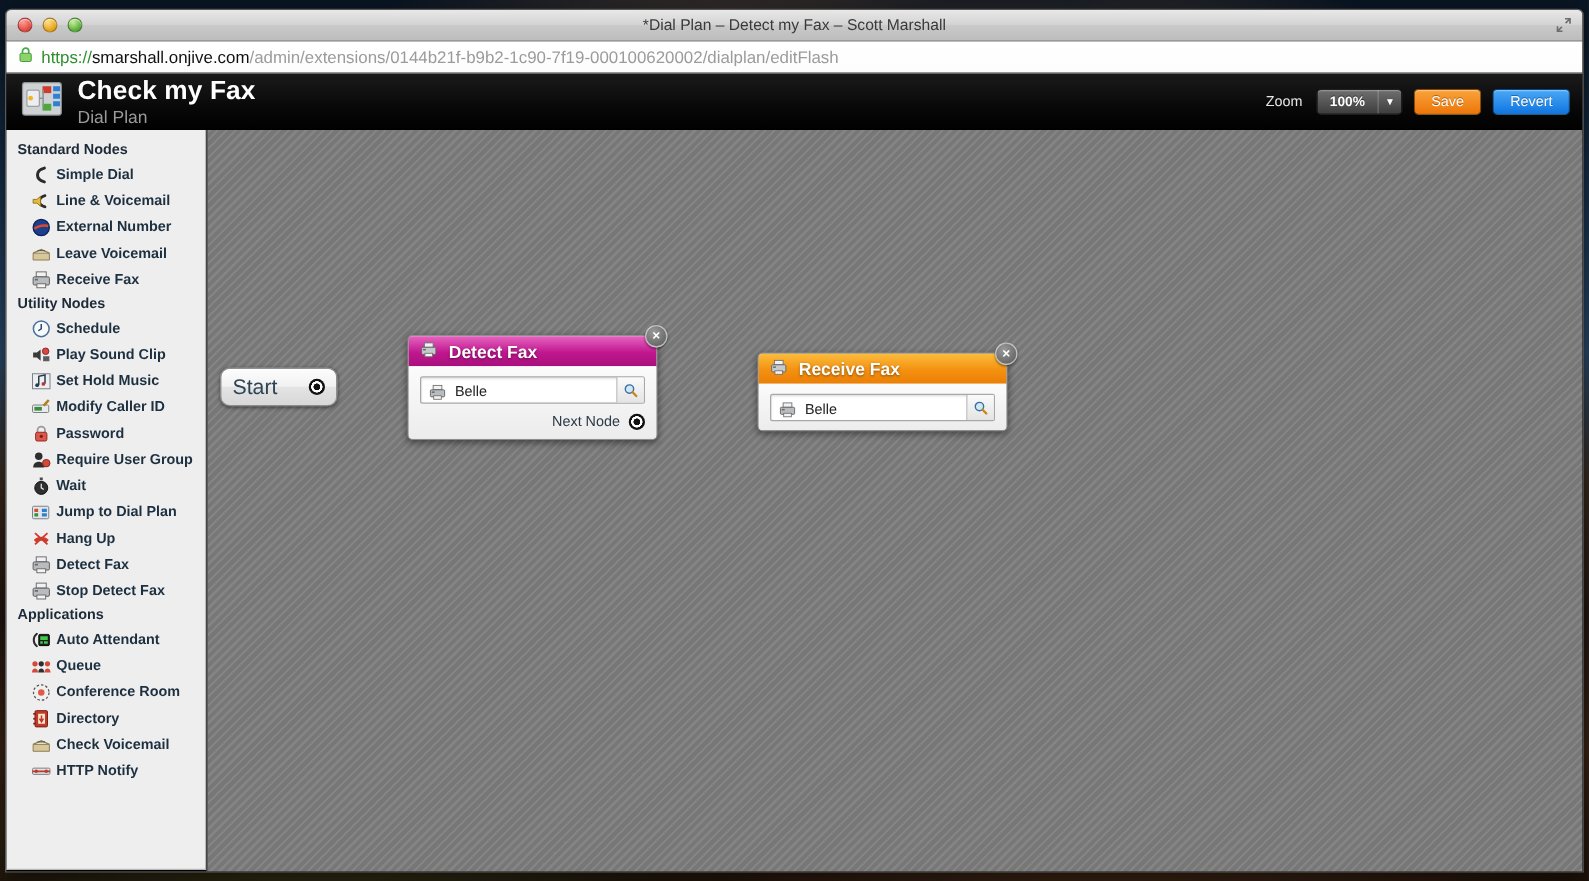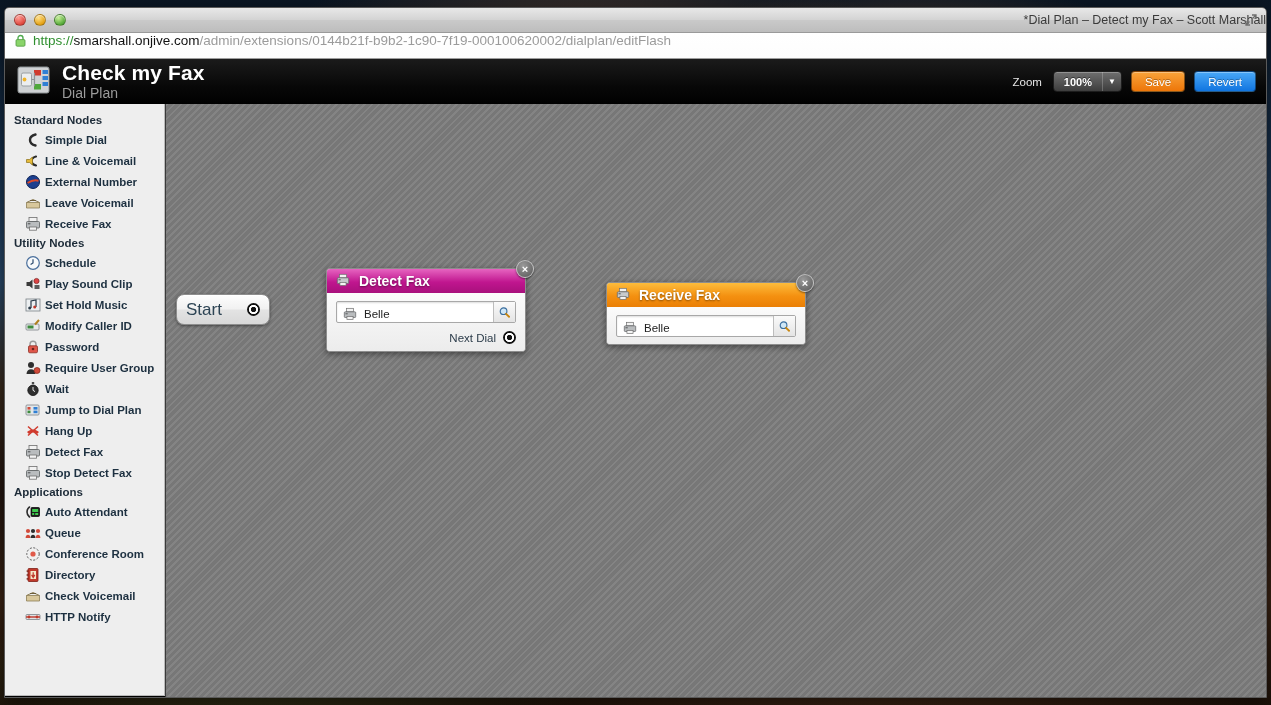--- a/index.html
+++ b/index.html
@@ -63,40 +63,40 @@
     border: 1px solid rgba(0,0,0,.28);
     box-shadow: inset 0 1px 1px rgba(255,255,255,.6);
   }
   .light.red    { background: radial-gradient(circle at 35% 28%, #ff9d96, #e0483e 70%); }
   .light.yellow { background: radial-gradient(circle at 35% 28%, #ffe08a, #e5a214 70%); }
   .light.green  { background: radial-gradient(circle at 35% 28%, #c9f09a, #57ab3a 70%); }
 
   #win-title {
     position: absolute;
     left: 0; right: 0;
-    text-align: right;
+    text-align: center;
     font-size: 12.5px;
     color: #3a3a3a;
     font-weight: 400;
     pointer-events: none;
   }
   #fullscreen-icon {
     position: absolute;
     right: 8px;
     width: 14px; height: 14px;
     color: #6d6d6d;
   }
 
   
   #urlbar {
     height: 26px;
     background: linear-gradient(180deg, #ffffff, #fdfdfd);
     border-bottom: 1px solid #9d9d9d;
     display: flex;
-    align-items: flex-start;
+    align-items: center;
     padding: 0 10px;
   }
   #lock-icon { margin-right: 7px; flex: none; }
   #url-text {
     font-size: 13.5px;
     color: #9b9b9b;
     white-space: nowrap;
     overflow: hidden;
   }
   #url-text .host { color: #111; }
@@ -728,21 +728,21 @@
               <span>Belle</span>
             </span>
             <span class="search-btn">
               <svg width="13" height="13" viewBox="0 0 14 14">
                 <circle cx="6" cy="5.6" r="3.6" fill="#cfe7f7" stroke="#3b6e9e" stroke-width="1.2"></circle>
                 <path d="M8.7 8.4l3.2 3.2" stroke="#c8860f" stroke-width="2" stroke-linecap="round"></path>
               </svg>
             </span>
           </div>
           <div class="node-foot">
-            <span class="flabel">Next Dial</span>
+            <span class="flabel">Next Node</span>
             <span class="port"></span>
           </div>
         </div>
       </div>
 
       <div class="node" id="node-receive">
         <div class="close-btn">×</div>
         <div class="node-head head-orange">
           <span class="pal-icon">
             <svg width="14" height="14" viewBox="0 0 16 16">

